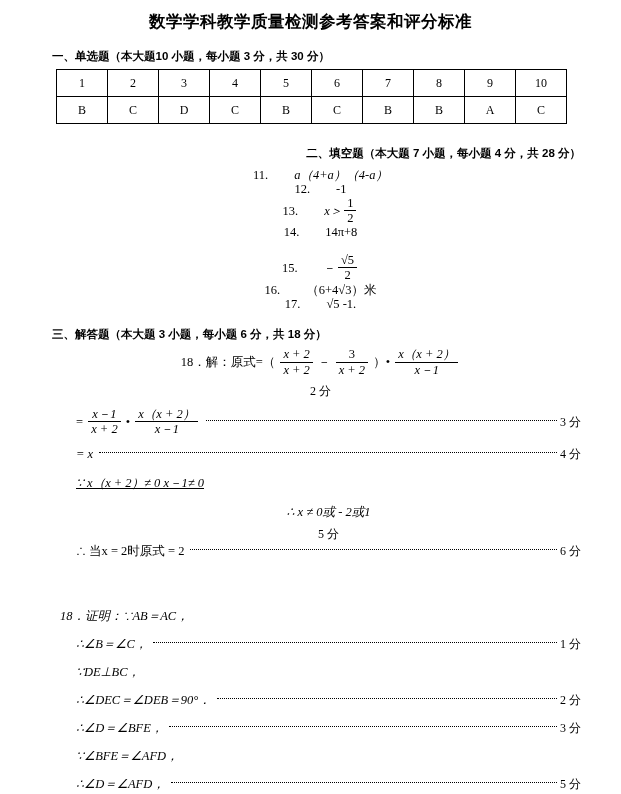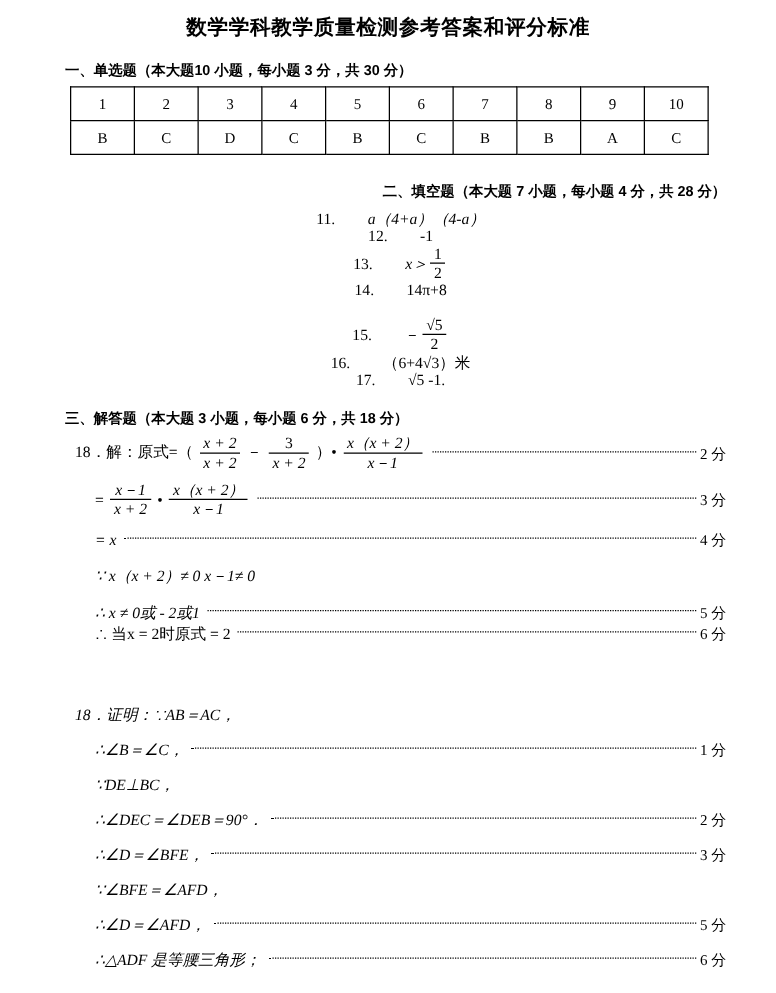--- a/index.html
+++ b/index.html
@@ -191,21 +191,21 @@
     <span class="gap-md"></span>
     <span class="cell">
       <span>17.</span>
       <span class="gap-sm"></span>
       <span>√5 -1.</span>
     </span>
   </div>
 
   <div class="section-head" style="margin-top:16px;">三、解答题（本大题 3 小题，每小题 6 分，共 18 分）</div>
 
-  <div class="q-line" style="margin-top:6px;">
+  <div class="q-line" style="margin-top:6px;flex-direction:column;">
     <span class="lead">
       <span>18．解：原式=（</span>
       <span class="frac">
         <span class="num it">x + 2</span>
         <span class="den it">x + 2</span>
       </span>
       <span>－</span>
       <span class="frac">
         <span class="num">3</span>
         <span class="den it">x + 2</span>
@@ -236,25 +236,25 @@
     <span class="dots"></span>
     <span class="pts">3 分</span>
   </div>
 
   <div class="q-line indent1" style="margin-top:8px;">
     <span class="lead it">= x</span>
     <span class="dots"></span>
     <span class="pts">4 分</span>
   </div>
 
-  <div class="q-line indent1" style="margin-top:12px;">
+  <div class="q-line indent1" style="margin-top:12px;text-decoration:underline;">
     <span class="lead it">∵ x（x + 2）≠ 0   x－1≠ 0</span>
   </div>
 
-  <div class="q-line indent1" style="margin-top:12px;">
+  <div class="q-line indent1" style="margin-top:12px;flex-direction:column;">
     <span class="lead it">∴ x ≠ 0或 - 2或1</span>
     <span class="dots"></span>
     <span class="pts">5 分</span>
   </div>
 
   <div class="q-line indent1" style="">
     <span class="lead">∴ 当x = 2时原式 = 2</span>
     <span class="dots"></span>
     <span class="pts">6 分</span>
   </div>

